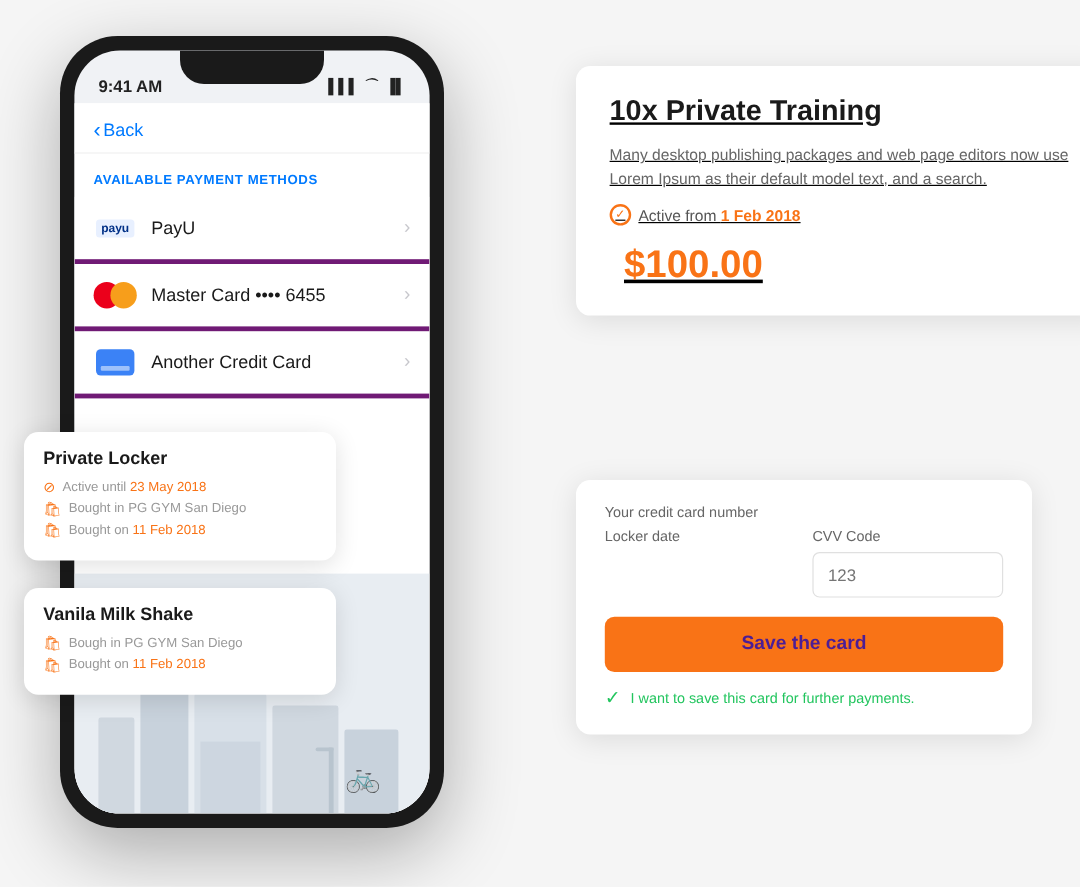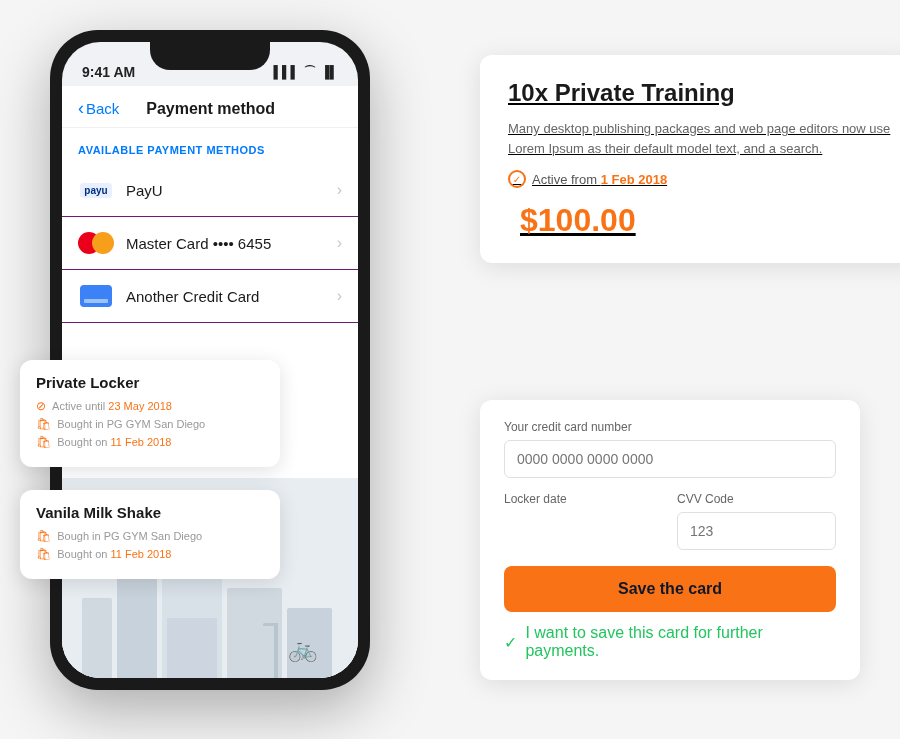--- a/index.html
+++ b/index.html
@@ -118,21 +118,21 @@
 
     
     .payment-list {
       background: white;
     }
 
     .payment-item {
       display: flex;
       align-items: center;
       padding: 14px 16px;
-      border-bottom: 1px solid #701a75;
+      border-bottom: 4px solid #701a75;
     }
 
     .payment-icon {
       width: 36px;
       height: 24px;
       margin-right: 12px;
       display: flex;
       align-items: center;
       justify-content: center;
     }
@@ -336,21 +336,21 @@
       margin-bottom: 16px;
     }
 
     .form-col {
       flex: 1;
     }
 
     .save-btn {
       width: 100%;
       background: #F97316;
-      color: #0f172a;
+      color: #4c1d95;
       border: none;
       border-radius: 8px;
       padding: 14px;
       font-size: 16px;
       font-weight: 600;
       cursor: pointer;
       margin-bottom: 12px;
     }
 
     .checkbox-row {
@@ -358,21 +358,21 @@
       align-items: center;
       gap: 8px;
     }
 
     .checkbox-check {
       color: #22c55e;
       font-size: 16px;
     }
 
     .checkbox-label {
-      font-size: 16px;
+      font-size: 12px;
       color: #22c55e;
     }
   </style>
 </head>
 <body>
 
 <div class="phone-container">
   <div class="phone-frame"></div>
   <div class="phone-inner">
     <div class="phone-notch"></div>
@@ -386,21 +386,20 @@
       </div>
     </div>
 
     <div class="phone-screen">
 
       <div class="nav-bar">
         <div class="back-btn">
           <span class="back-chevron">‹</span>
           <span>Back</span>
         </div>
-        <div class="nav-title">Payment method</div>
       </div>
 
       <div class="section-header">AVAILABLE PAYMENT METHODS</div>
 
       <div class="payment-list">
 
         <div class="payment-item">
           <div class="payment-icon">
             <span class="payu-text">payu</span>
           </div>
@@ -484,21 +483,20 @@
   <div class="training-desc">Many desktop publishing packages and web page editors now use Lorem Ipsum as their default model text, and a search.</div>
   <div class="active-row">
     <div class="check-circle">✓</div>
     <span>Active from <span style="color:#F97316;font-weight:600;">1 Feb 2018</span></span>
   </div>
   <div class="price-big">$100.00</div>
 </div>
 
 <div class="card-form">
   <div class="form-label">Your credit card number</div>
-  <input class="form-input" type="text" placeholder="0000 0000 0000 0000" style="">
 
   <div class="form-row">
     <div class="form-col">
       <div class="form-label">Locker date</div>
     </div>
     <div class="form-col">
       <div class="form-label">CVV Code</div>
       <input class="form-input" type="text" style="margin-bottom: 0px;" placeholder="123">
     </div>
   </div>

